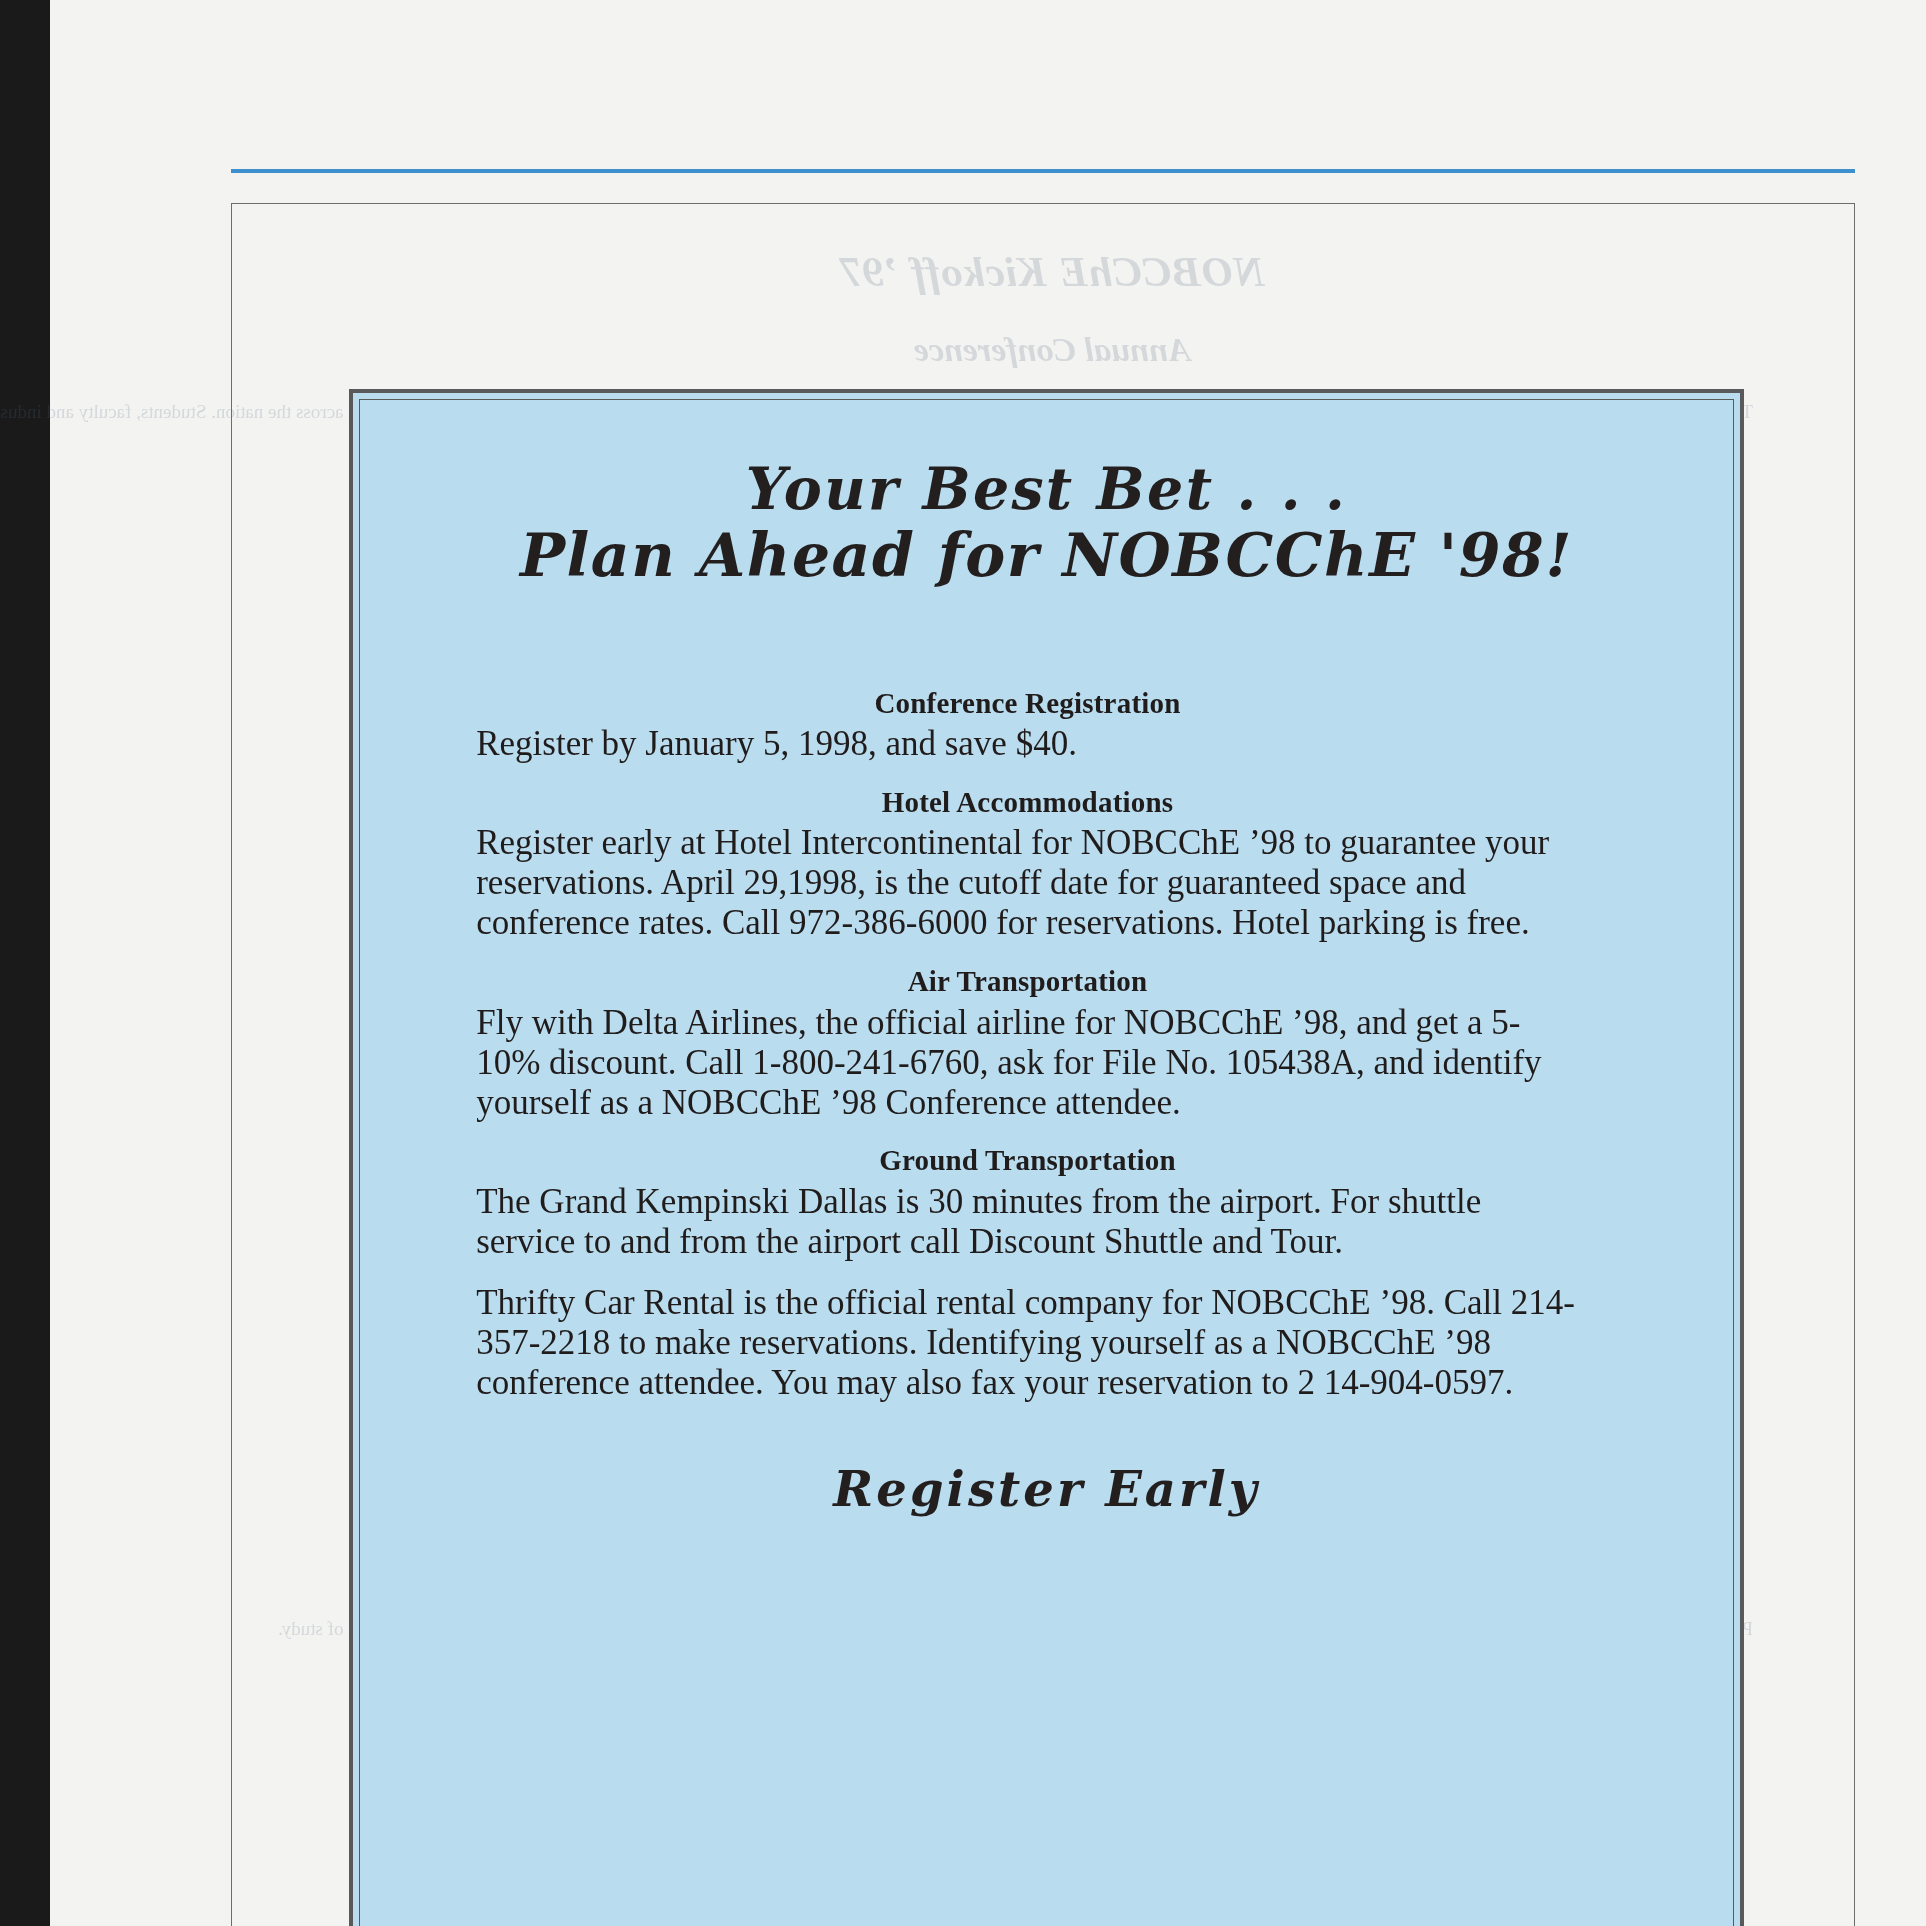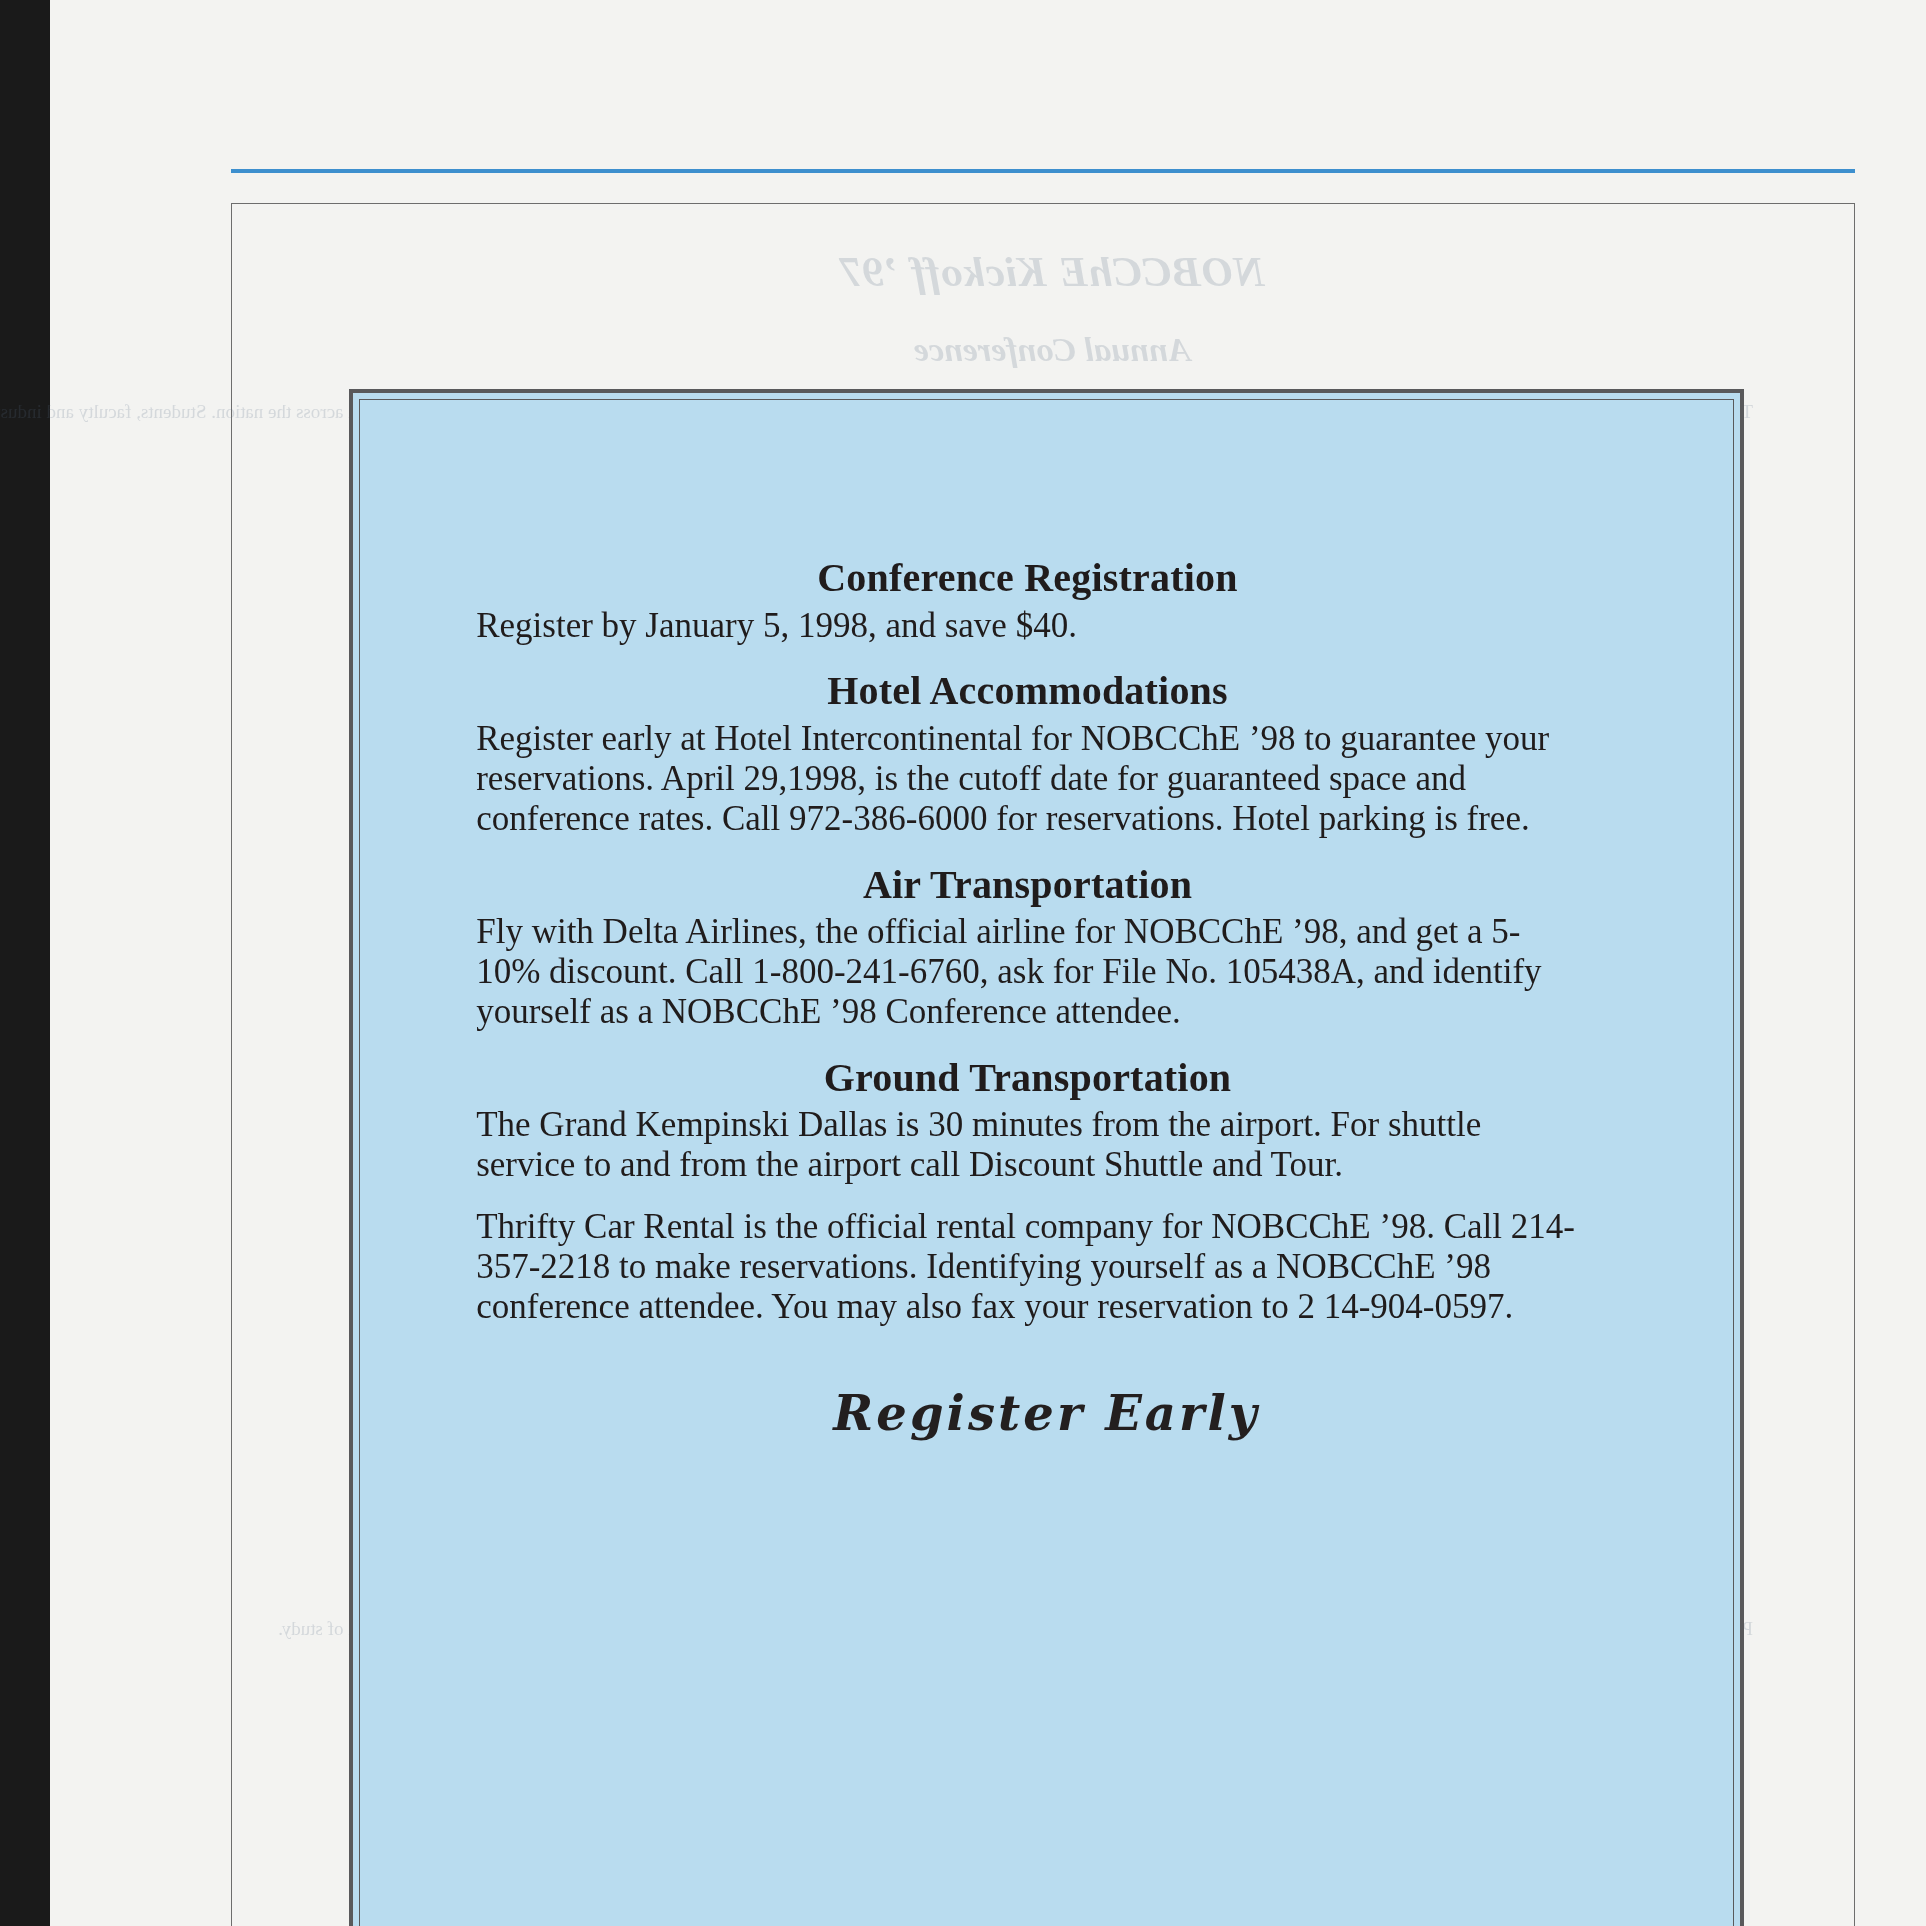--- a/index.html
+++ b/index.html
@@ -140,21 +140,21 @@
     line-height: 1.18;
   }
 
   .sections {
     margin-top: 96px;
     padding: 0 92px 0 54px;
   }
   .sec { margin-bottom: 21.6px; }
   .sec-head {
     text-align: center;
-    font-size: 40px;
+    font-size: 29px;
     font-weight: bold;
     color: #201c1c;
     margin-bottom: 4.6px;
     letter-spacing: 0.2px;
   }
   .sec-body {
     font-size: 35px;
     line-height: 40px;
     color: #201c1c;
     text-align: left;
@@ -182,20 +182,24 @@
 
   <div class="ghost ghost-title">NOBCChE Kickoff ’97</div>
   <div class="ghost ghost-sub">Annual Conference</div>
   <div class="ghost ghost-body">The annual conference of the National Organization for the Professional Advancement of Black Chemists and Chemical Engineers was held this past spring with record attendance from across the nation. Students, faculty and industry representatives gathered for technical sessions, career workshops and the awards banquet honoring outstanding achievement in the chemical sciences.</div>
   <div class="ghost ghost-body2">Planning for the coming year is already underway, with committees forming in each region to coordinate local outreach, science fairs and mentoring programs for students at every level of study.</div>
 
   <div class="ad-outer">
     <div class="ad-inner">
       <div class="ad-content">
 
+        <div class="headline">
+          <div class="headline-l1">Your Best Bet . . .</div>
+          <div class="headline-l2">Plan Ahead for NOBCChE '98!</div>
+        </div>
 
         <div class="sections">
 
           <div class="sec">
             <div class="sec-head">Conference Registration</div>
             <div class="sec-body">Register by January 5, 1998, and save $40.</div>
           </div>
 
           <div class="sec">
             <div class="sec-head">Hotel Accommodations</div>

